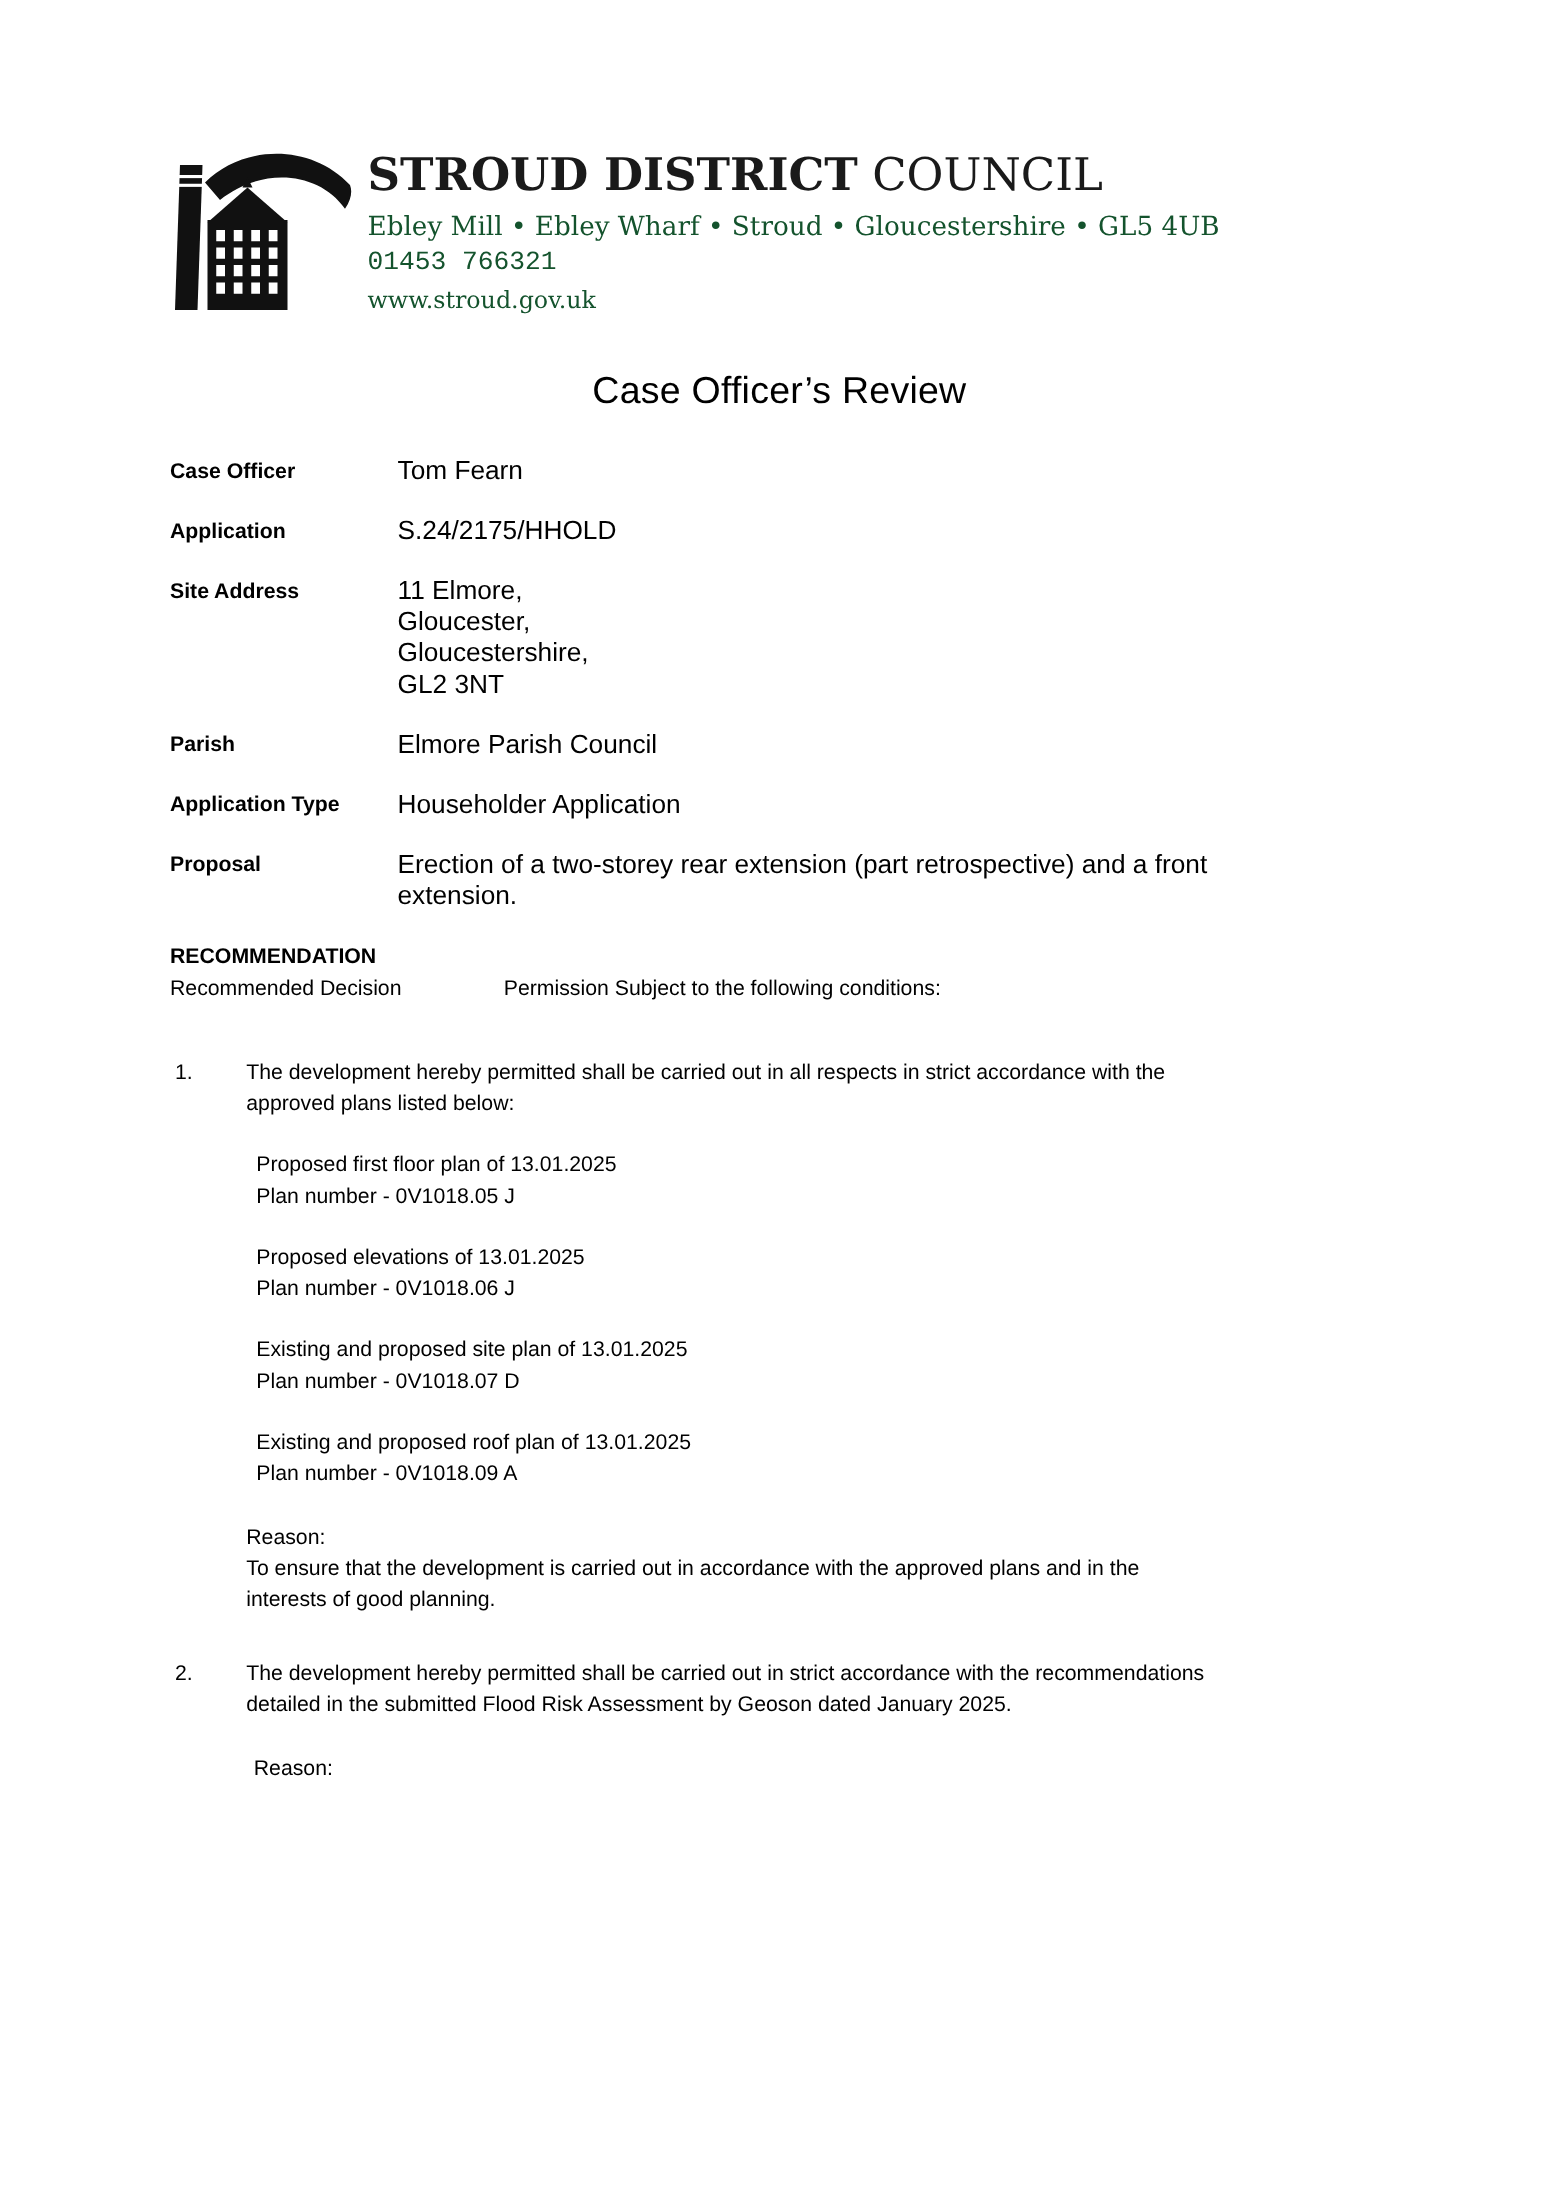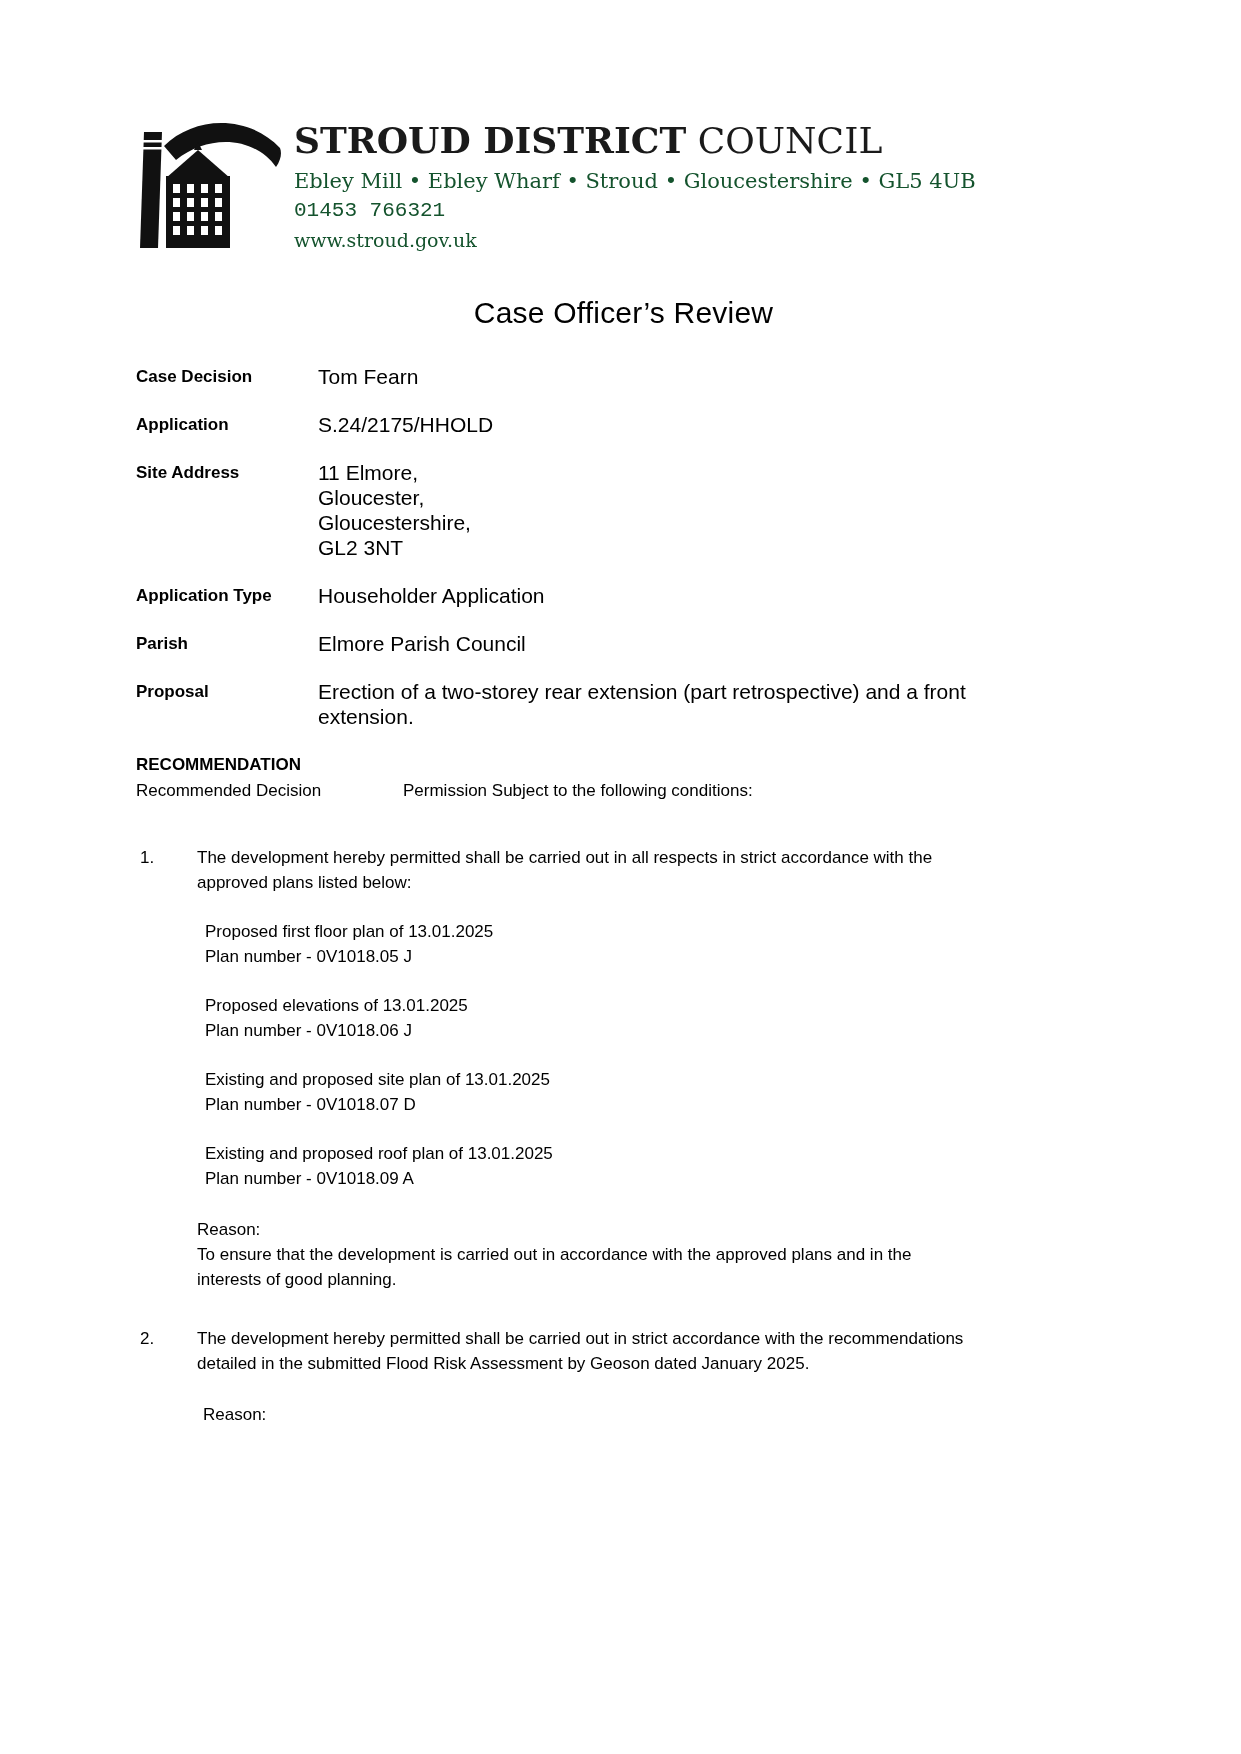--- a/index.html
+++ b/index.html
@@ -139,41 +139,41 @@
       <div class="lh-line address">Ebley Mill • Ebley Wharf • Stroud • Gloucestershire • GL5 4UB</div>
       <div class="lh-line phone">01453 766321</div>
       <div class="lh-line website">www.stroud.gov.uk</div>
     </div>
   </header>
 
   <h1 class="doc-title">Case Officer’s Review</h1>
 
   <div class="fields">
     <div class="field-row">
-      <div class="field-label">Case Decision</div>
+      <div class="field-label">Case Officer</div>
       <div class="field-value">Tom Fearn</div>
     </div>
     <div class="field-row">
       <div class="field-label">Application</div>
       <div class="field-value">S.24/2175/HHOLD</div>
     </div>
     <div class="field-row">
       <div class="field-label">Site Address</div>
       <div class="field-value">11 Elmore,
 Gloucester,
 Gloucestershire,
 GL2 3NT</div>
     </div>
     <div class="field-row">
+      <div class="field-label">Parish</div>
+      <div class="field-value">Elmore Parish Council</div>
+    </div>
+    <div class="field-row">
       <div class="field-label">Application Type</div>
       <div class="field-value">Householder Application</div>
-    </div>
-    <div class="field-row">
-      <div class="field-label">Parish</div>
-      <div class="field-value">Elmore Parish Council</div>
     </div>
     <div class="field-row">
       <div class="field-label">Proposal</div>
       <div class="field-value">Erection of a two-storey rear extension (part retrospective) and a front extension.</div>
     </div>
   </div>
 
   <div class="recommendation">
     <div class="rec-heading">RECOMMENDATION</div>
     <div class="rec-row">

